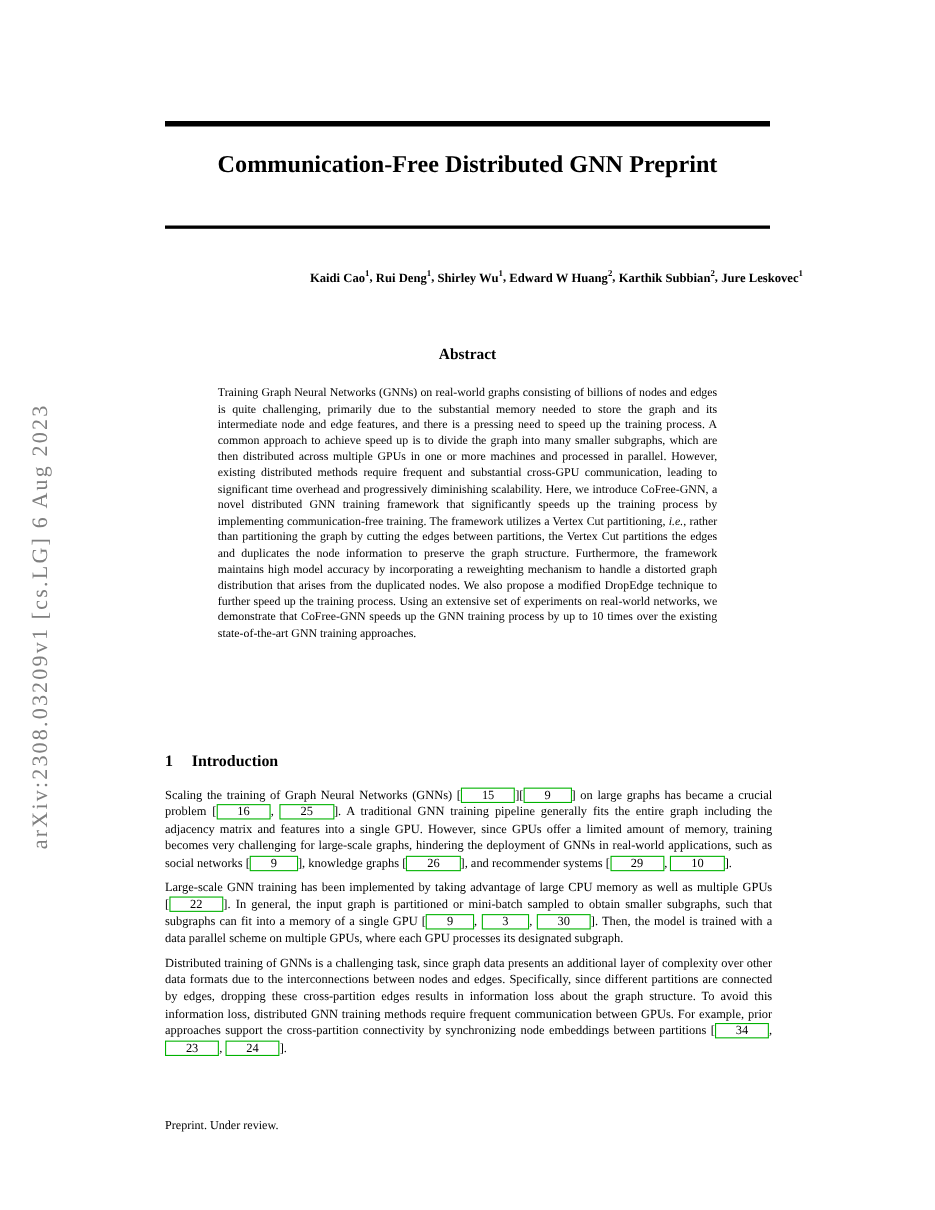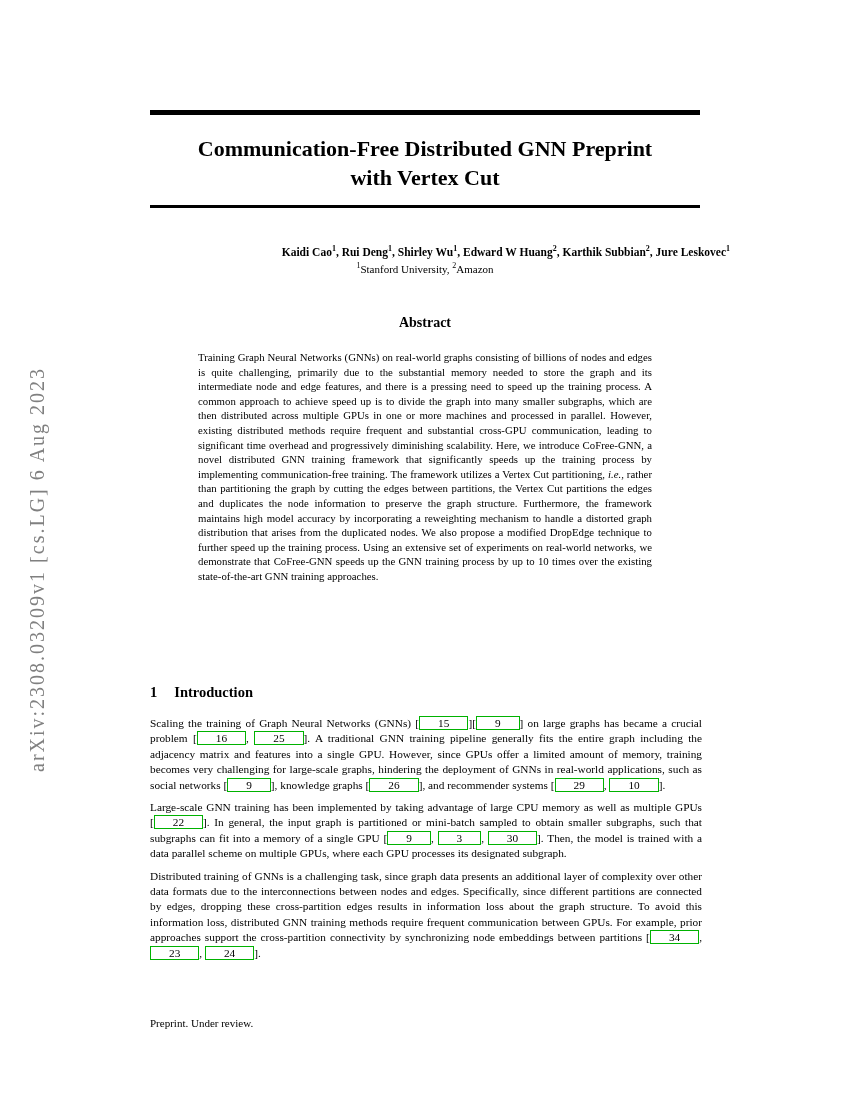--- a/index.html
+++ b/index.html
@@ -110,28 +110,26 @@
 <body>
 
 <div class="page">
 
   <div class="watermark">arXiv:2308.03209v1  [cs.LG]  6 Aug 2023</div>
 
   <div class="rule rule-top"></div>
 
   <h1 class="title">
     <span>Communication-Free Distributed GNN Preprint</span>
-    <span>with Vertex Cut</span>
   </h1>
 
   <div class="rule rule-bottom"></div>
 
   <div class="authors"><span>Kaidi Cao<sup>1</sup></span>, <span>Rui Deng<sup>1</sup></span>, <span>Shirley Wu<sup>1</sup></span>, <span>Edward W Huang<sup>2</sup></span>, <span>Karthik Subbian<sup>2</sup></span>, <span>Jure Leskovec<sup>1</sup></span></div>
 
-  <div class="affiliations"><sup>1</sup>Stanford University, <sup>2</sup>Amazon</div>
 
   <h2 class="abstract-heading">Abstract</h2>
 
   <p class="abstract-text">Training Graph Neural Networks (GNNs) on real-world graphs consisting of billions of nodes and edges is quite challenging, primarily due to the substantial memory needed to store the graph and its intermediate node and edge features, and there is a pressing need to speed up the training process. A common approach to achieve speed up is to divide the graph into many smaller subgraphs, which are then distributed across multiple GPUs in one or more machines and processed in parallel. However, existing distributed methods require frequent and substantial cross-GPU communication, leading to significant time overhead and progressively diminishing scalability. Here, we introduce CoFree-GNN, a novel distributed GNN training framework that significantly speeds up the training process by implementing communication-free training. The framework utilizes a Vertex Cut partitioning, <em>i.e.</em>, rather than partitioning the graph by cutting the edges between partitions, the Vertex Cut partitions the edges and duplicates the node information to preserve the graph structure. Furthermore, the framework maintains high model accuracy by incorporating a reweighting mechanism to handle a distorted graph distribution that arises from the duplicated nodes. We also propose a modified DropEdge technique to further speed up the training process. Using an extensive set of experiments on real-world networks, we demonstrate that CoFree-GNN speeds up the GNN training process by up to 10 times over the existing state-of-the-art GNN training approaches.</p>
 
   <h3 class="section-heading">
     <span class="sec-num">1</span><span>Introduction</span>
   </h3>
 
   <div class="body-text">

